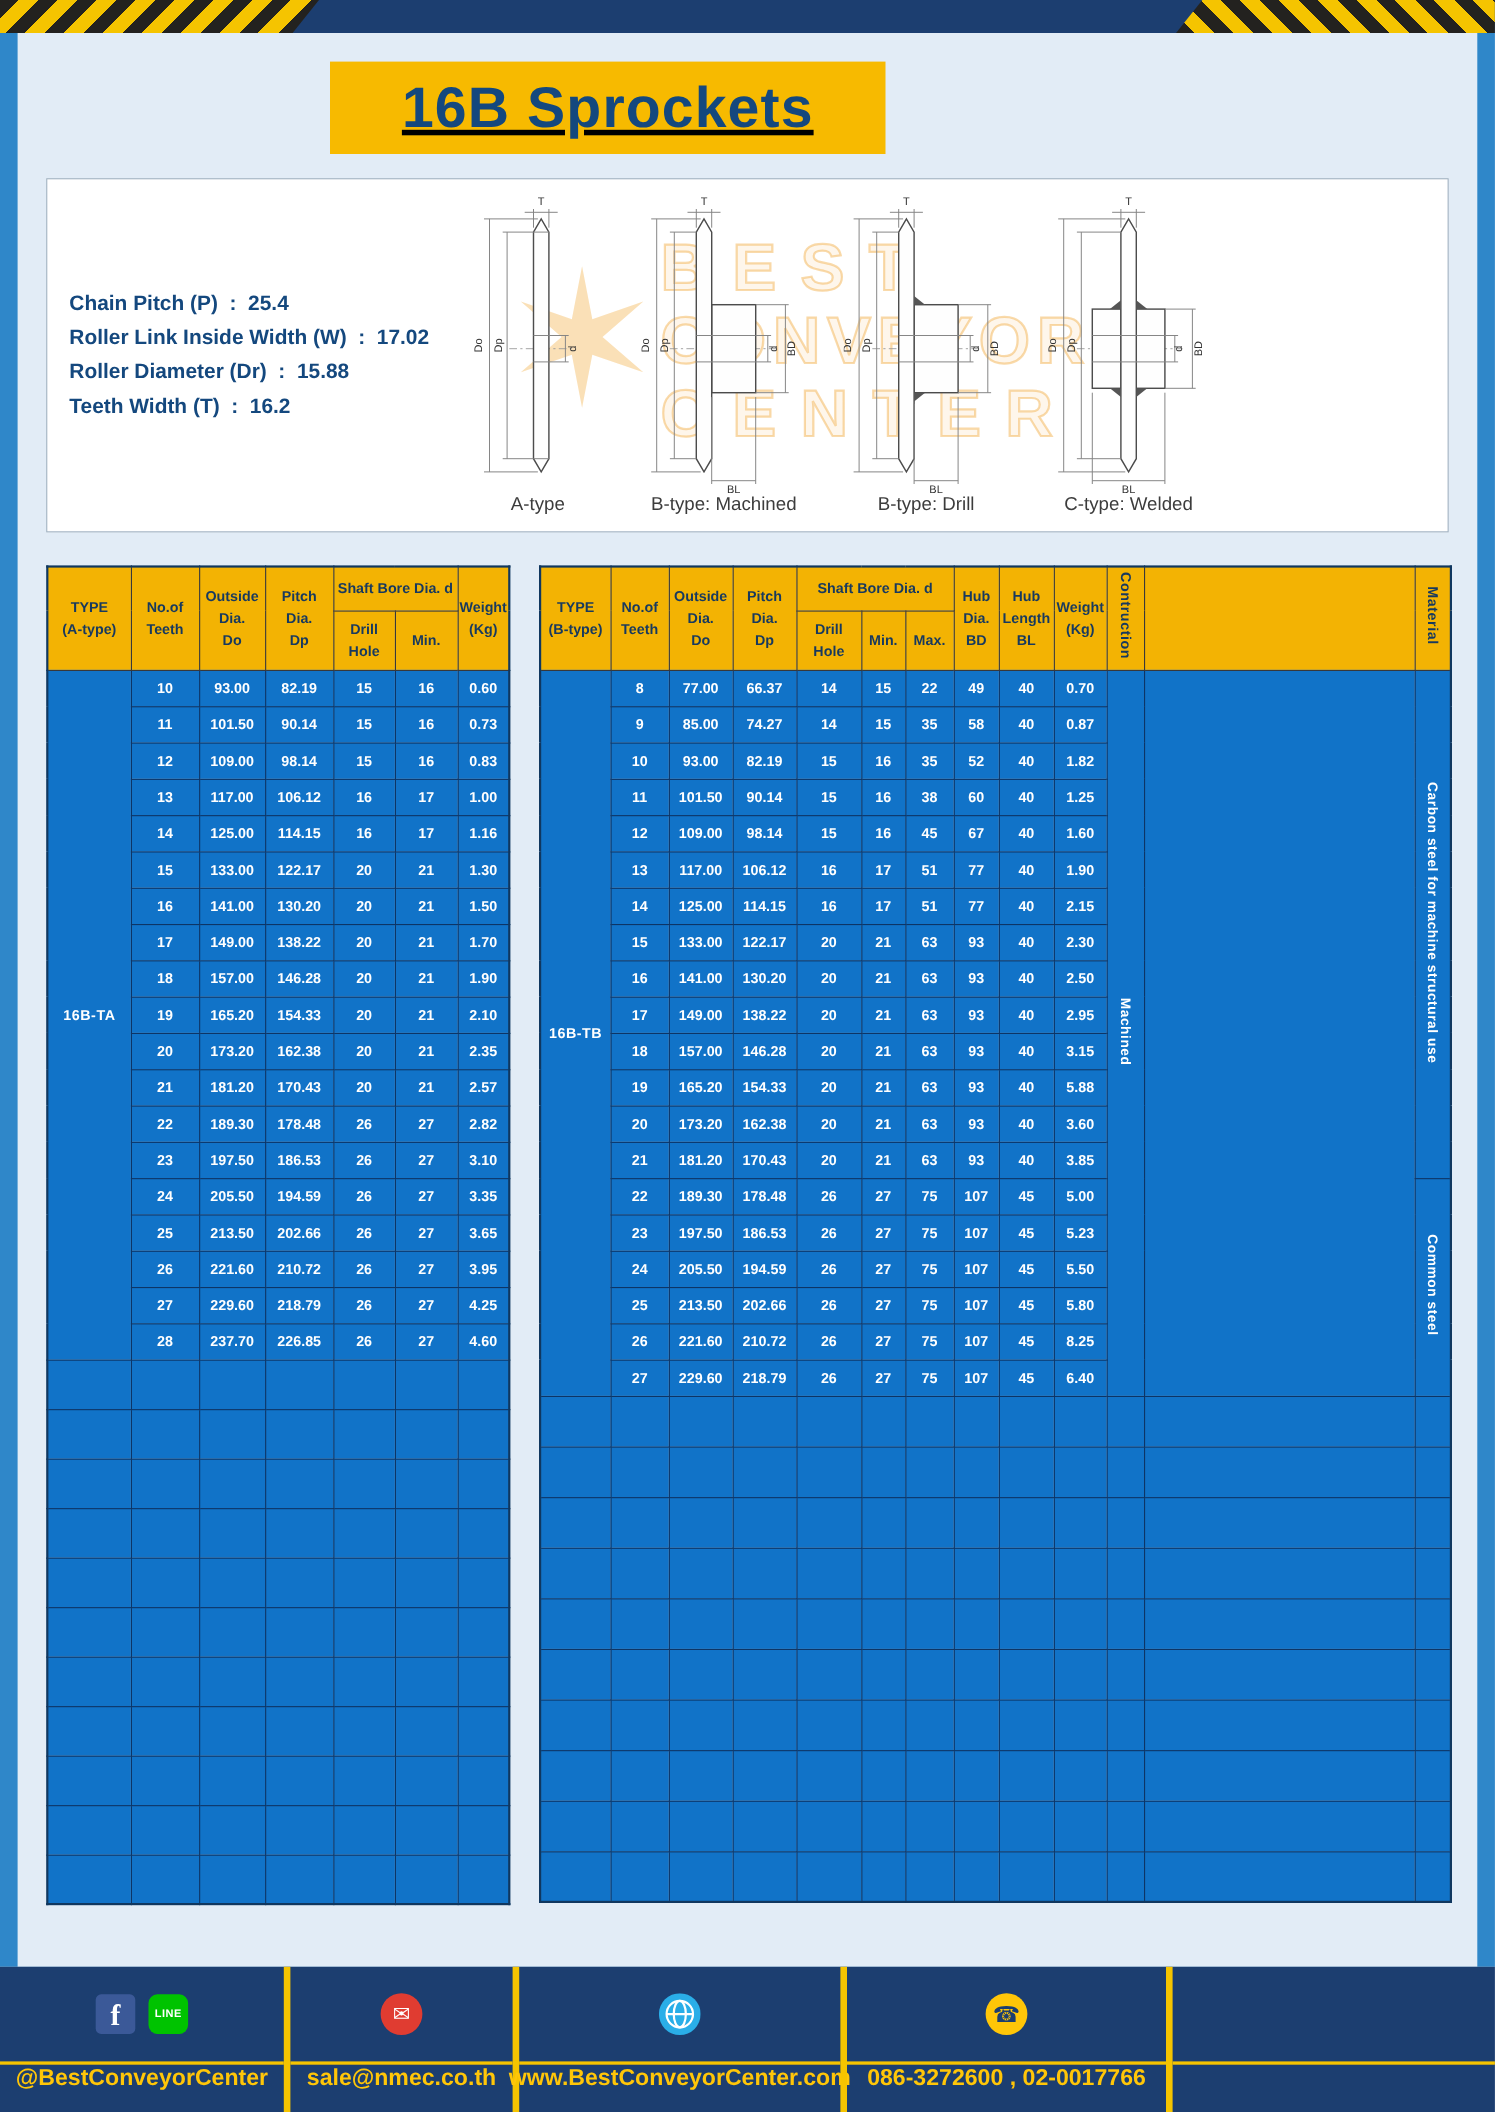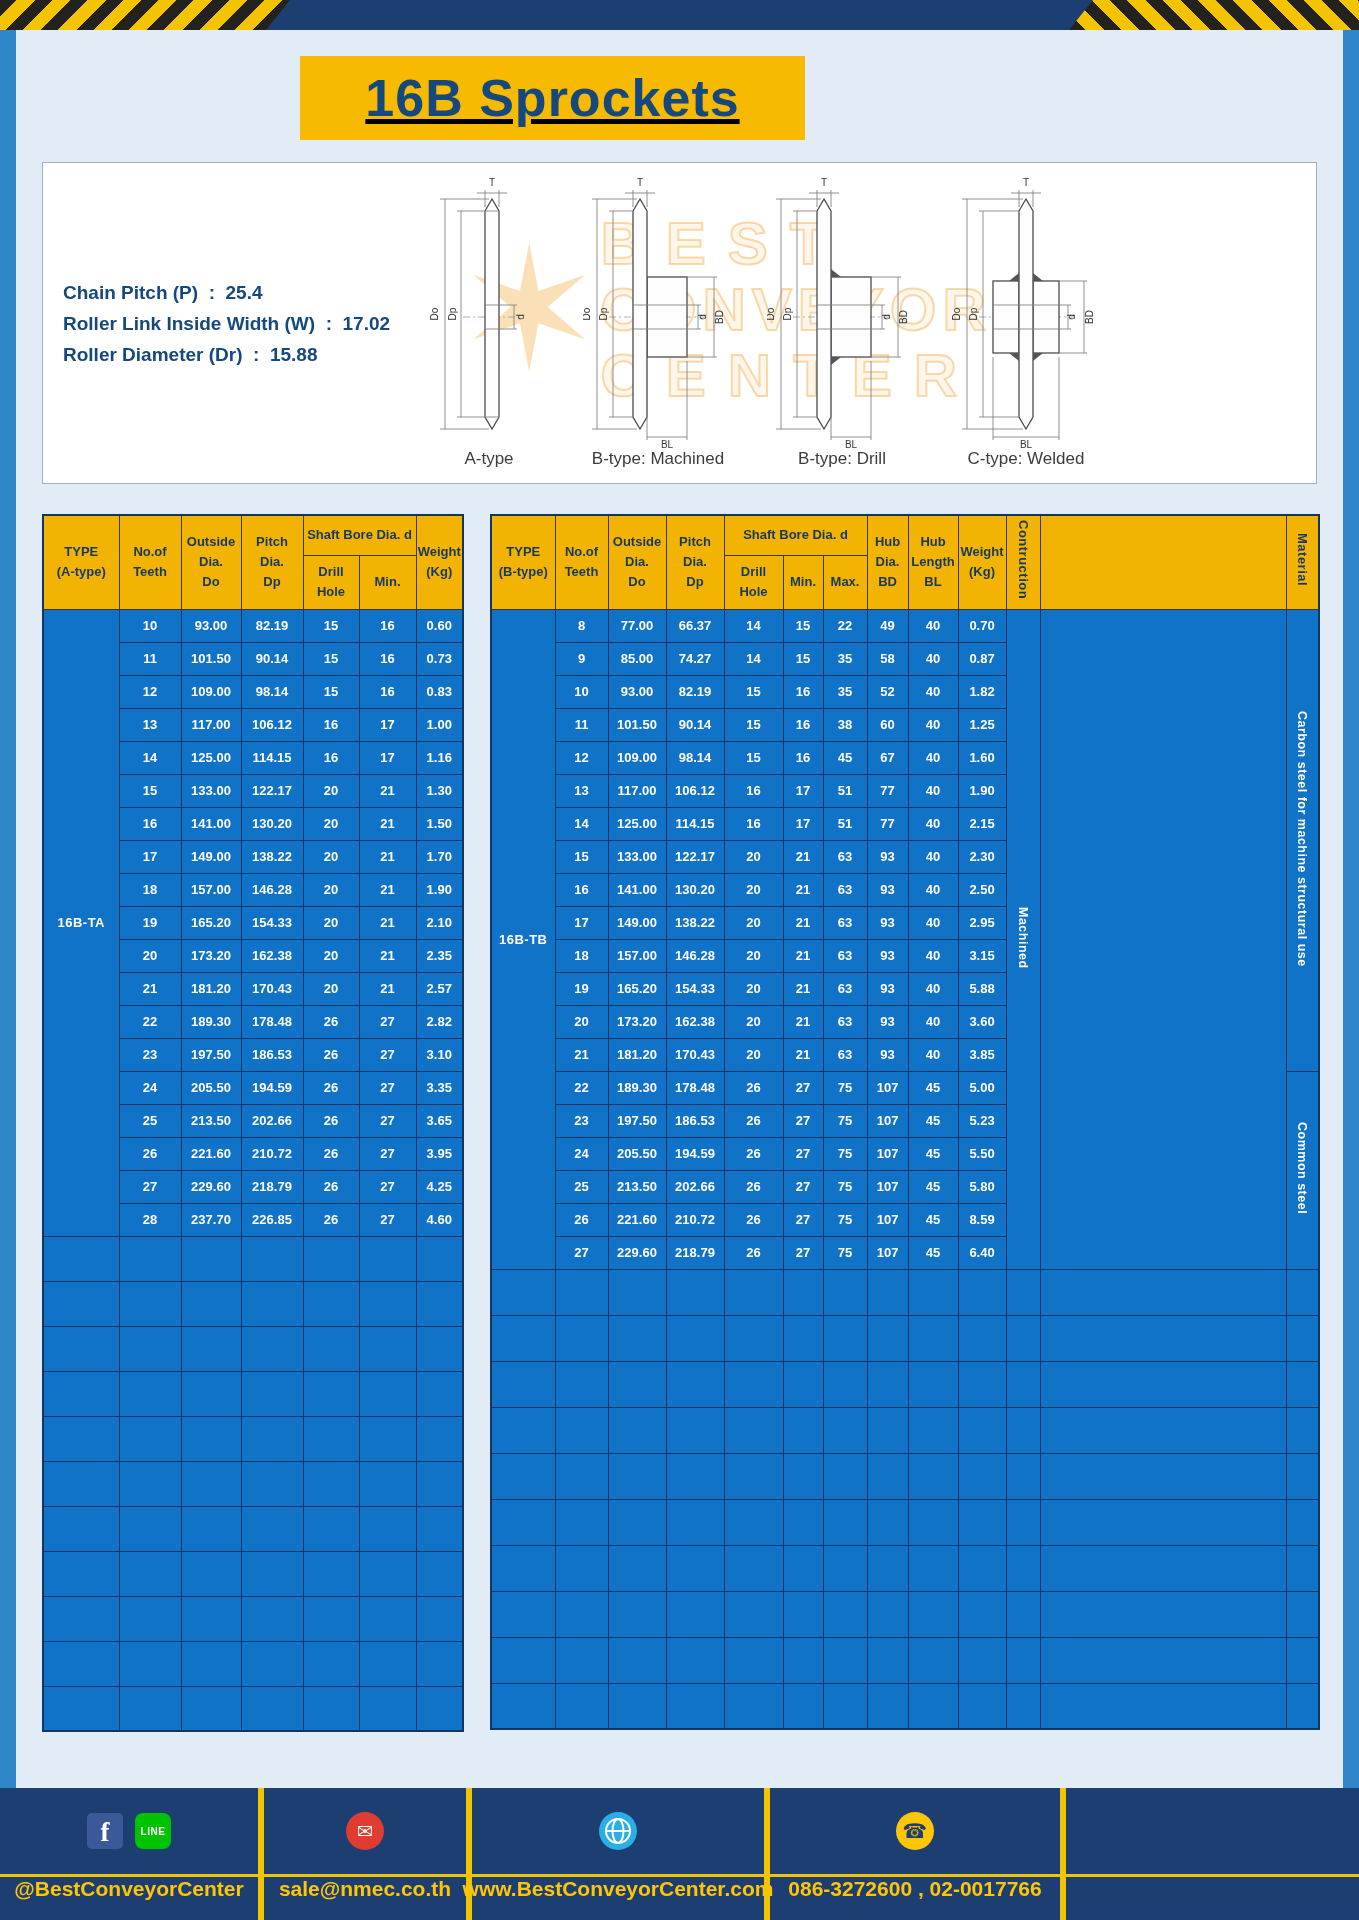--- a/index.html
+++ b/index.html
@@ -91,20 +91,21 @@
             <div>BEST</div>
             <div>CONVEYOR</div>
             <div>CENTER</div>
           </div>
         </div>
 
         <div class="spec-text">
             <div class="spec-line">Chain Pitch (P)  :  25.4</div>
             <div class="spec-line">Roller Link Inside Width (W)  :  17.02</div>
             <div class="spec-line">Roller Diameter (Dr)  :  15.88</div>
+            <div class="spec-line">Teeth Width (T)  :  16.2</div>
           </div>
 
         <div class="drawings">
 
           <div class="drawing">
             <svg class="drw" viewBox="0 0 120 272">
               <line class="cl" x1="34" y1="140" x2="92" y2="140"></line>
               <polygon class="ol" points="56,34 63,22 70,34 70,240 63,252 56,240"></polygon>
               <line class="dl" x1="56" y1="34" x2="70" y2="34"></line>
               <line class="dl" x1="56" y1="240" x2="70" y2="240"></line>
@@ -784,21 +785,21 @@
               </tr>
               <tr class="data-row">
                 <td>26</td>
                 <td>221.60</td>
                 <td>210.72</td>
                 <td>26</td>
                 <td>27</td>
                 <td>75</td>
                 <td>107</td>
                 <td>45</td>
-                <td>8.59</td>
+                <td>8.25</td>
               </tr>
               <tr class="data-row">
                 <td>27</td>
                 <td>229.60</td>
                 <td>218.79</td>
                 <td>26</td>
                 <td>27</td>
                 <td>75</td>
                 <td>107</td>
                 <td>45</td>

